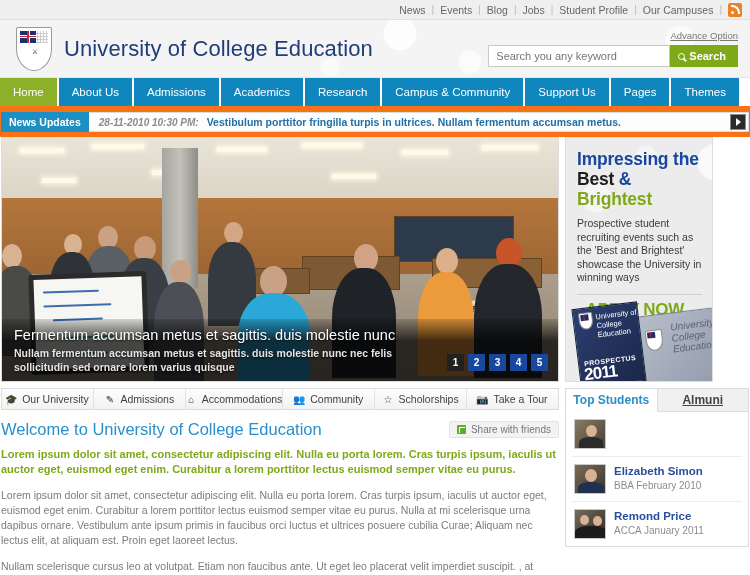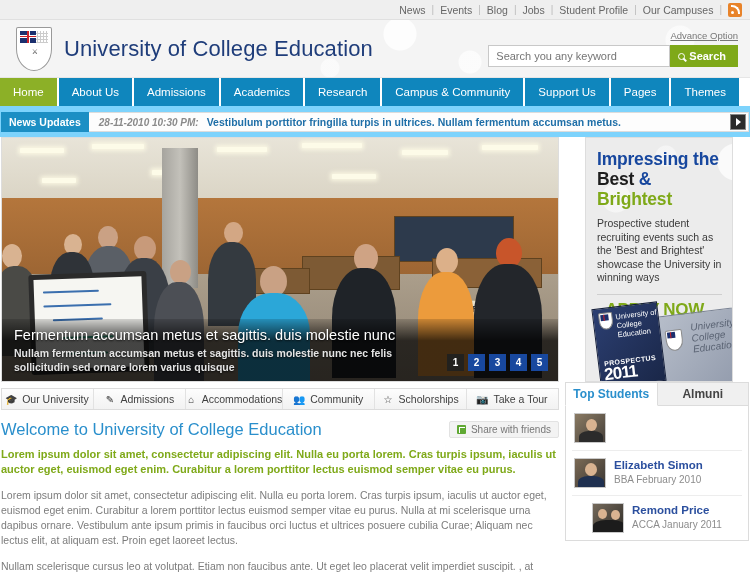--- a/index.html
+++ b/index.html
@@ -126,21 +126,21 @@
   .mainnav { display:flex; height:28px; background:#fff; }
   .nav-item {
     background:#0f86bd; color:#fff; font-size:11.5px;
     display:flex; align-items:center; justify-content:center;
     padding:0 13px; border-right:2px solid #fff; cursor:pointer;
     white-space:nowrap;
   }
   .nav-item.active { background:#8cb027; }
 
   
-  .ticker-wrap { padding:6px 0 5px 0; background:#7dd3fc; }
+  .ticker-wrap { padding:6px 0 5px 0; background:#f97316; }
   .ticker {
     display:flex; align-items:center; height:20px;
     border:1px solid #dcdcdc; background:#fdfdfd; margin:0 1px;
   }
   .ticker-label {
     background:#1c8fc4; color:#fff; font-size:10.5px; font-weight:bold;
     height:20px; display:flex; align-items:center; padding:0 8px;
     margin:-1px 0 -1px -1px;
   }
   .ticker-date {
@@ -239,21 +239,20 @@
 
   
   .promo {
     width:148px; height:245px; border:1px solid #ddd; position:relative;
     background:#ececec; overflow:hidden;
     background-image:
       radial-gradient(circle at 150px 24px, rgba(255,255,255,.75) 18px, transparent 19px),
       radial-gradient(circle at 30px 60px, rgba(255,255,255,.5) 14px, transparent 15px),
       radial-gradient(circle at 170px 110px, rgba(255,255,255,.5) 12px, transparent 13px),
       radial-gradient(circle at 80px 18px, rgba(255,255,255,.45) 10px, transparent 11px);
-    margin-left: 20px;
   }
   .promo-h1 {
     font-size:17.5px; font-weight:bold; color:#17479e;
     padding:12px 0 0 11px; line-height:19px; letter-spacing:-.2px;
   }
   .promo-h2 {
     font-size:17.5px; font-weight:bold; color:#1d1d1d;
     padding:0 7px 0 11px; line-height:20px; letter-spacing:-.2px;
   }
   .promo-h2 .amp { color:#17479e; }
@@ -347,39 +346,39 @@
   }
   .lead {
     font-size:11px; color:#7fa919; font-weight:bold; line-height:15px;
     margin-top:8px;
   }
   .body-p {
     font-size:10.5px; color:#7c7c7c; line-height:15px; margin-top:11px;
   }
 
   
-  .tabs { display:flex; height:24px; }
+  .tabs { display:flex; height:24px; margin-top:6px; }
   .tab {
     flex:1; display:flex; align-items:center; justify-content:center;
     font-size:12px; font-weight:bold; cursor:pointer;
     border:1px solid #dcdcdc; background:#f0f0f0; color:#444;
   }
   .tab.active {
     background:#fff; color:#2a8fcc; border-bottom:1px solid #fff;
   }
-  .tab + .tab { border-left:none; }
+  .tab + .tab { border-left:none;text-decoration:underline; }
   .students {
     border:1px solid #dcdcdc; border-top:none; background:#fff;
     padding:0 6px;
   }
   .student {
     display:flex; gap:8px; padding:7px 2px; align-items:flex-start;
     border-bottom:1px solid #ededed;
   }
-  .student:last-child { border-bottom:none;justify-content:center; }
+  .student:last-child { border-bottom:none; }
   .avatar {
     width:32px; height:30px; border:1px solid #c9c9c9; flex:none;
     background:#6c6258; position:relative; overflow:hidden;
   }
   .av-a { background:linear-gradient(135deg,#8a7a63,#46403a); }
   .av-b { background:linear-gradient(135deg,#7b6a55,#3a3632); }
   .av-c { background:linear-gradient(135deg,#756a5b,#2f2c28); }
   .av-face {
     position:absolute; border-radius:50%; background:#d9b391;
   }

